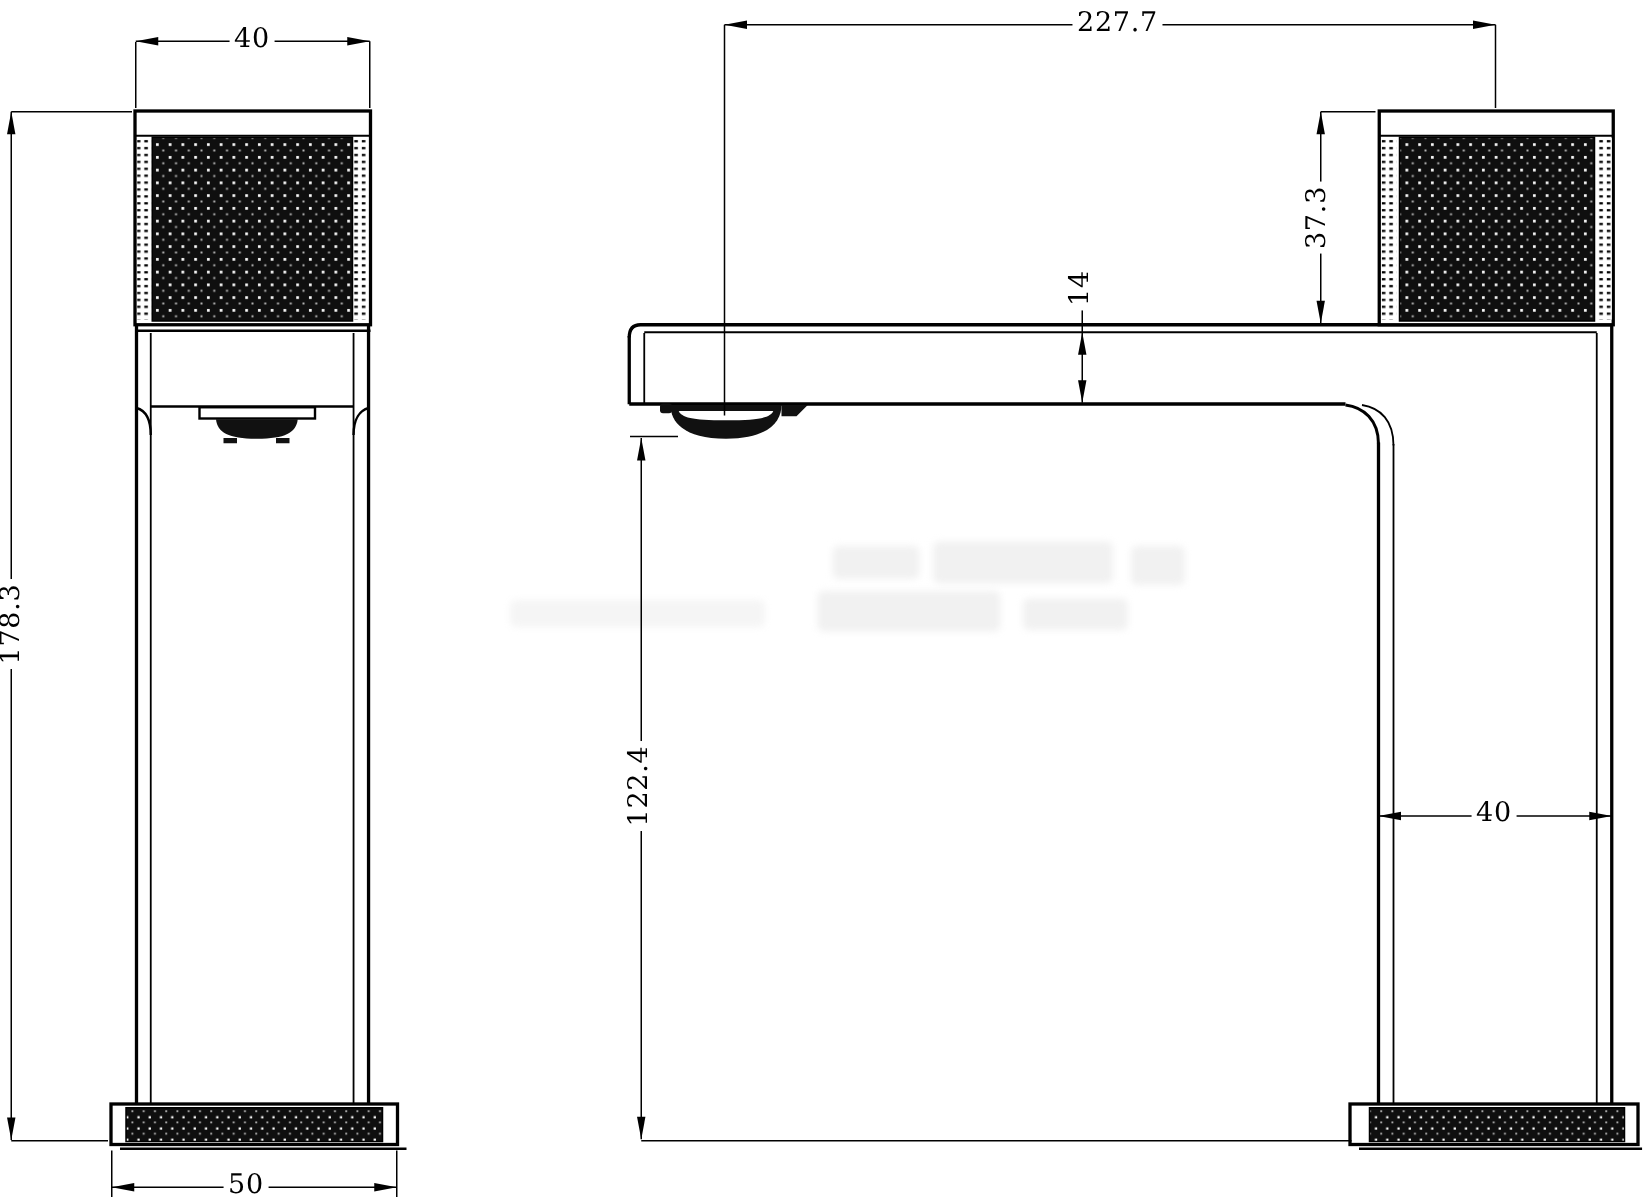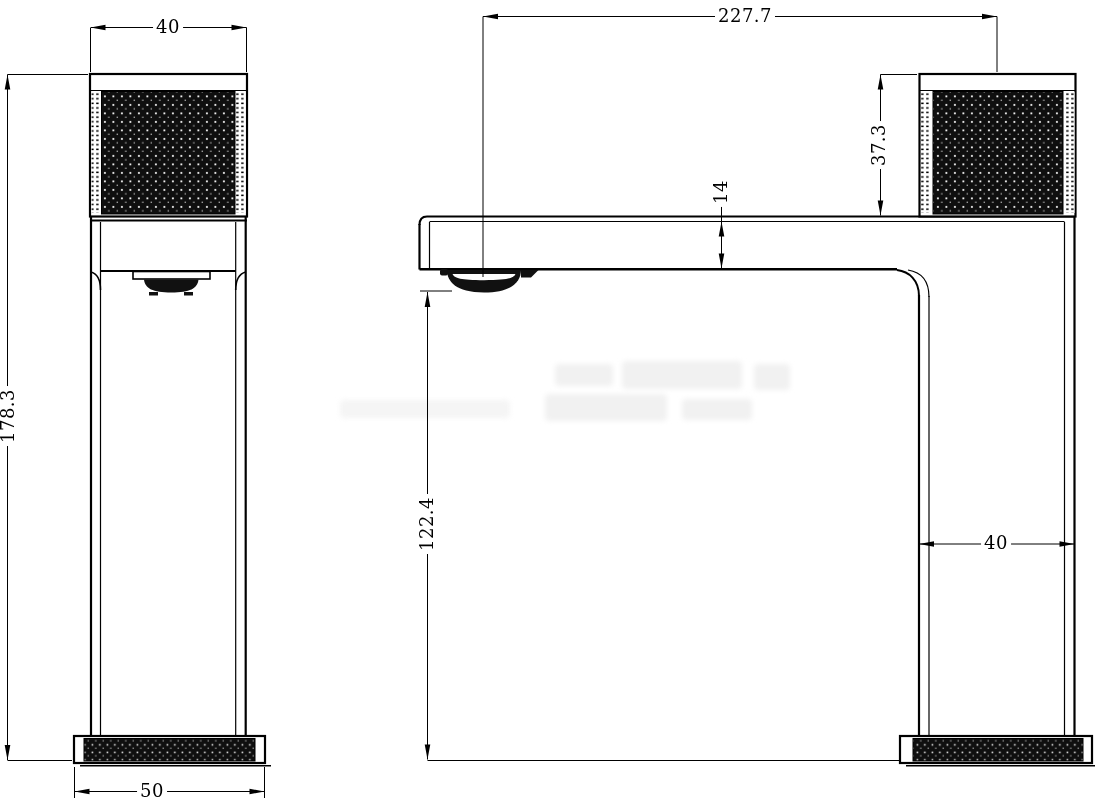--- a/index.html
+++ b/index.html
@@ -152,20 +152,20 @@
       <g>
         <line x1="919" y1="544" x2="1074.5" y2="544" stroke="#000"></line>
         <polygon class="fill" points="919,544 934,541.2 934,546.8"></polygon>
         <polygon class="fill" points="1074.5,544 1059.5,541.2 1059.5,546.8"></polygon>
       </g>
     </g>
   </svg>
 
   <div class="lbl" style="left:168px;top:27px">40</div>
   <div class="lblv" style="left:8px;top:416px">178.3</div>
-  <div class="lbl" style="left:152px;top:791px">50</div>
+  <div class="lbl" style="left:164px;top:791px">50</div>
   <div class="lbl" style="left:745px;top:16px">227.7</div>
   <div class="lblv" style="left:879px;top:145px">37.3</div>
   <div class="lblv" style="left:721px;top:192px">14</div>
   <div class="lblv" style="left:427px;top:524px">122.4</div>
   <div class="lbl" style="left:996px;top:543px">40</div>
 
 </div>
 
 </body></html>

